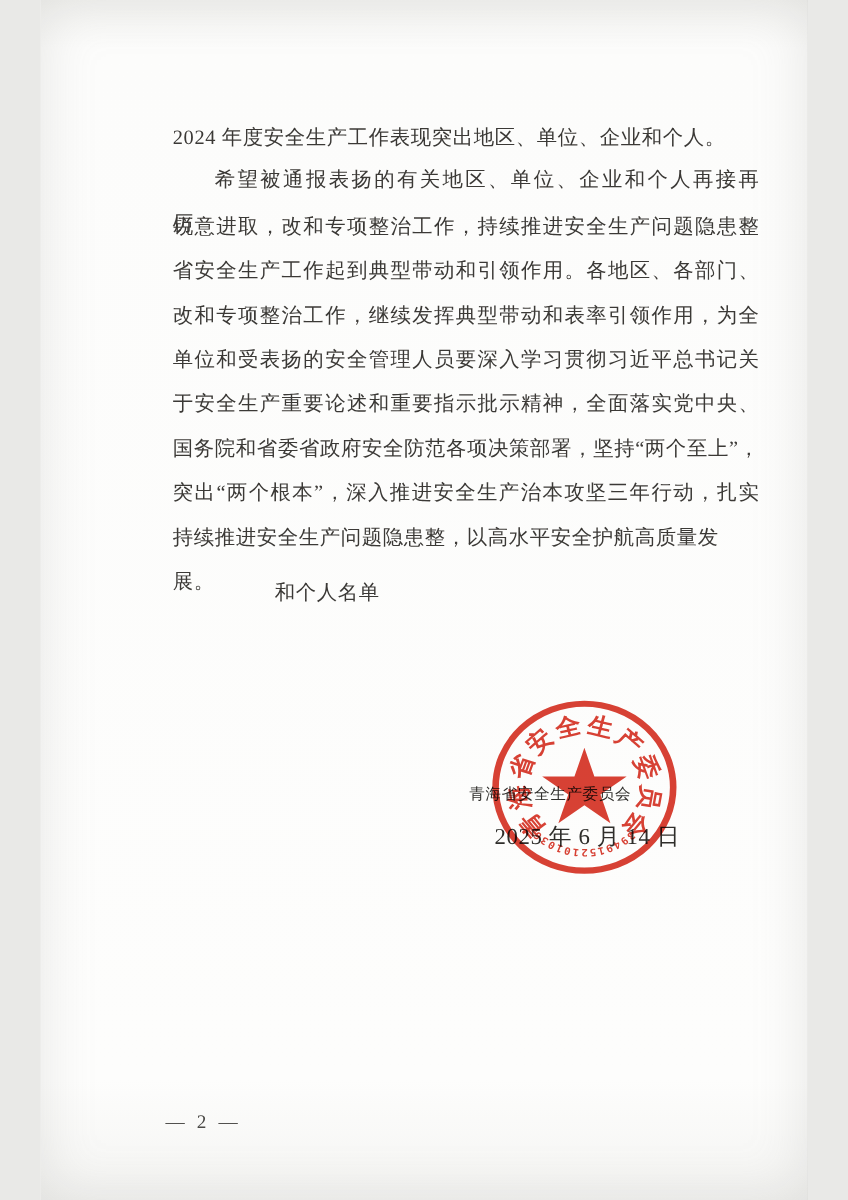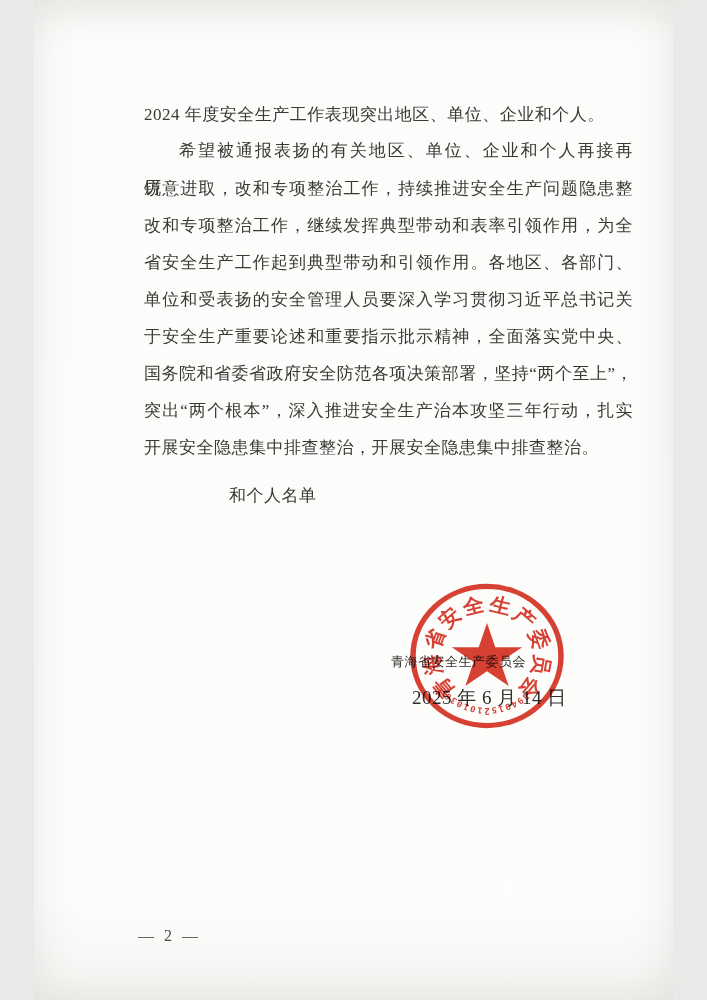--- a/index.html
+++ b/index.html
@@ -33,21 +33,21 @@
     text-justify: inter-character;
   }
   .line.indent { text-indent: 35px; font-family: Liberation Mono, monospace; }
   .attach-block {
     position: absolute;
     left: 110px;
     top: 477px;
     width: 489px;
   }
   .attach-line-1 { margin-left: 30px; }
-  .attach-line-2 { margin-left: 85px; }
+  .attach-line-2 { margin-left: 85px; font-family: Liberation Mono, monospace; }
   .seal {
     position: absolute;
     left: 363px;
     top: 566px;
     width: 180px;
     height: 180px;
     transform: scale(1, 0.94);
     transform-origin: center;
     opacity: 0.95;
   }
@@ -94,27 +94,27 @@
 </style>
 </head>
 <body>
 
 <div class="page">
 
   <div class="text-block">
     <div class="line">2024 年度安全生产工作表现突出地区、单位、企业和个人。</div>
     <div class="line full indent">希望被通报表扬的有关地区、单位、企业和个人再接再厉、</div>
     <div class="line full">锐意进取，改和专项整治工作，持续推进安全生产问题隐患整</div>
+    <div class="line full">省安全生产工作起到典型带动和引领作用。各地区、各部门、</div>
     <div class="line full">改和专项整治工作，继续发挥典型带动和表率引领作用，为全</div>
-    <div class="line full">省安全生产工作起到典型带动和引领作用。各地区、各部门、</div>
     <div class="line full">单位和受表扬的安全管理人员要深入学习贯彻习近平总书记关</div>
     <div class="line full">于安全生产重要论述和重要指示批示精神，全面落实党中央、</div>
     <div class="line full">国务院和省委省政府安全防范各项决策部署，坚持“两个至上”，</div>
     <div class="line full">突出“两个根本”，深入推进安全生产治本攻坚三年行动，扎实</div>
-    <div class="line">开展安全隐患集中排查整治，开展安全隐患集中排查整治。</div>
+    <div class="line">持续推进安全生产问题隐患整，以高水平安全护航高质量发展。</div>
   </div>
 
   <div class="attach-block">
     <div class="line attach-line-2">和个人名单</div>
   </div>
 
   <svg class="seal" id="seal-svg" viewBox="0 0 180 180" xmlns="http://www.w3.org/2000/svg">
     <ellipse id="seal-ring" cx="90" cy="90" rx="74" ry="74" fill="none" stroke-width="5.5" stroke="#d5372a"></ellipse>
     <polygon id="seal-star" points="90.0,55.0 98.3,80.6 125.2,80.6 103.4,96.4 111.7,121.9 90.0,106.1 68.3,121.9 76.6,96.4 54.8,80.6 81.7,80.6" fill="#d5372a"></polygon>
     <g id="seal-ring-text">

